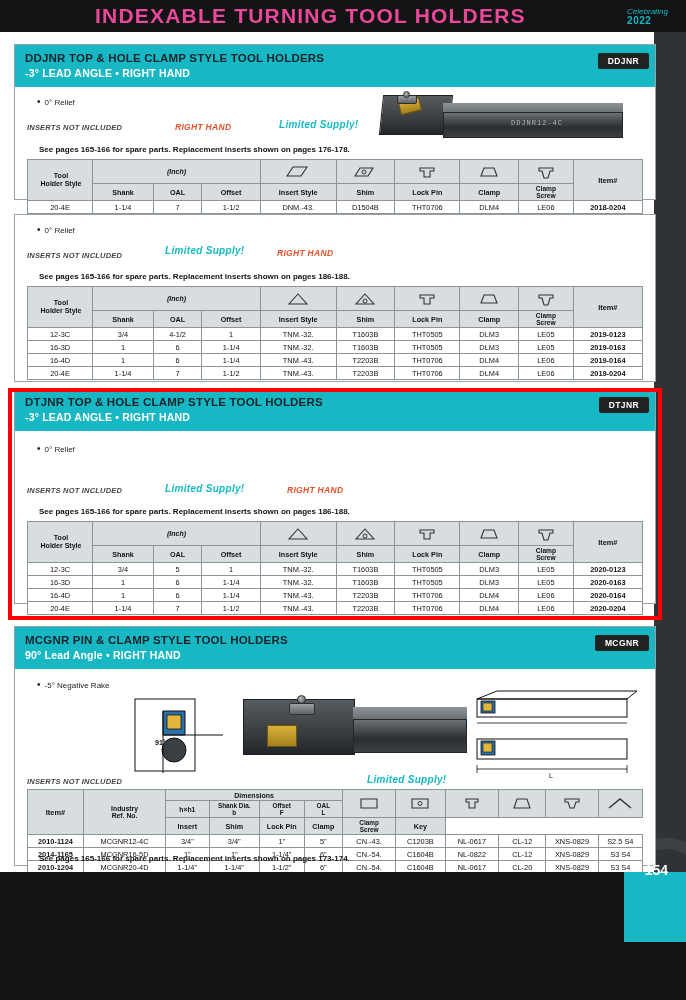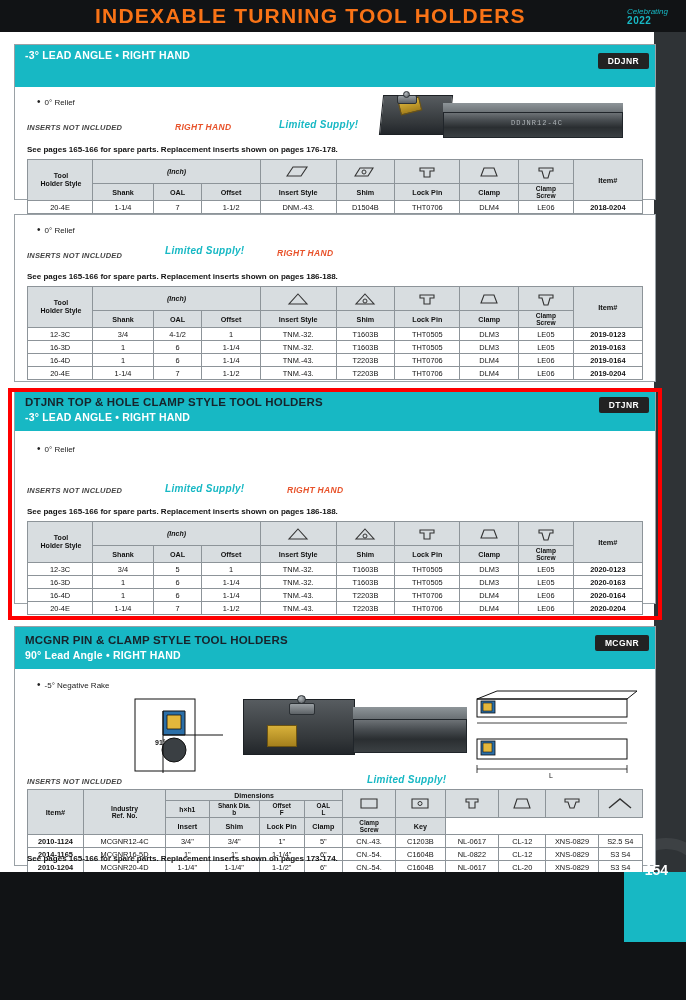--- a/index.html
+++ b/index.html
@@ -15,21 +15,21 @@
     position:absolute; inset:0;
     background:#ffffff;
   }
   
   .header {
     position:absolute; left:0; top:0; width:686px; height:32px;
     background:#111315;
   }
   .header-title {
     position:absolute; left:95px; top:4px;
-    color:#f97316;
+    color:#ec4899;
     font-size:21px;
     letter-spacing:1.2px;
     font-weight:bold;
     white-space:nowrap;
   }
   .header-badge {
     position:absolute; right:18px; top:7px;
     color:#17b8c4;
     font-size:8px;
     line-height:9px;
@@ -106,21 +106,21 @@
     font-size:8.5px; color:#e8522a; font-weight:bold; font-style:italic;
     letter-spacing:.3px;
   }
   .stamp-ls {
     position:absolute;
     font-size:10px; color:#17b8c4; font-weight:bold; font-style:italic;
     letter-spacing:.3px;
   }
   .see-pages {
     position:absolute;
-    font-size:8px; font-weight:bold; color:#111;
+    font-size:8px; font-weight:bold; color:#111;margin-left:12px;
   }
 
   
   .tool-wrap { position:absolute; }
   .shank {
     position:absolute;
     background:linear-gradient(180deg,#6d7276 0%, #4a4f53 28%, #2a2e31 60%, #3b4043 100%);
     border:1px solid #20252a;
   }
   .shank-top {
@@ -244,20 +244,21 @@
     </div>
   </div>
 
   <div class="side-tab">
     
   </div>
   <div class="side-gear"></div>
 
   <div class="panel" style="top:44px; height:156px;">
     <div class="title-bar">
+      <h2>DDJNR TOP &amp; HOLE CLAMP STYLE TOOL HOLDERS</h2>
       <h3>-3° LEAD ANGLE  •  RIGHT HAND</h3>
       <div class="code-box">DDJNR</div>
     </div>
     <div class="body-area" style="height:112px;">
       <div class="relief" style="left:22px; top:9px;">0° Relief</div>
       <div class="note-ni" style="left:12px; top:36px;">INSERTS NOT INCLUDED</div>
       <div class="stamp-rh" style="left:160px; top:35px;">RIGHT HAND</div>
       <div class="stamp-ls" style="left:264px; top:32px;">Limited Supply!</div>
 
       <div class="tool-wrap" style="left:348px; top:2px; width:280px; height:66px;">

